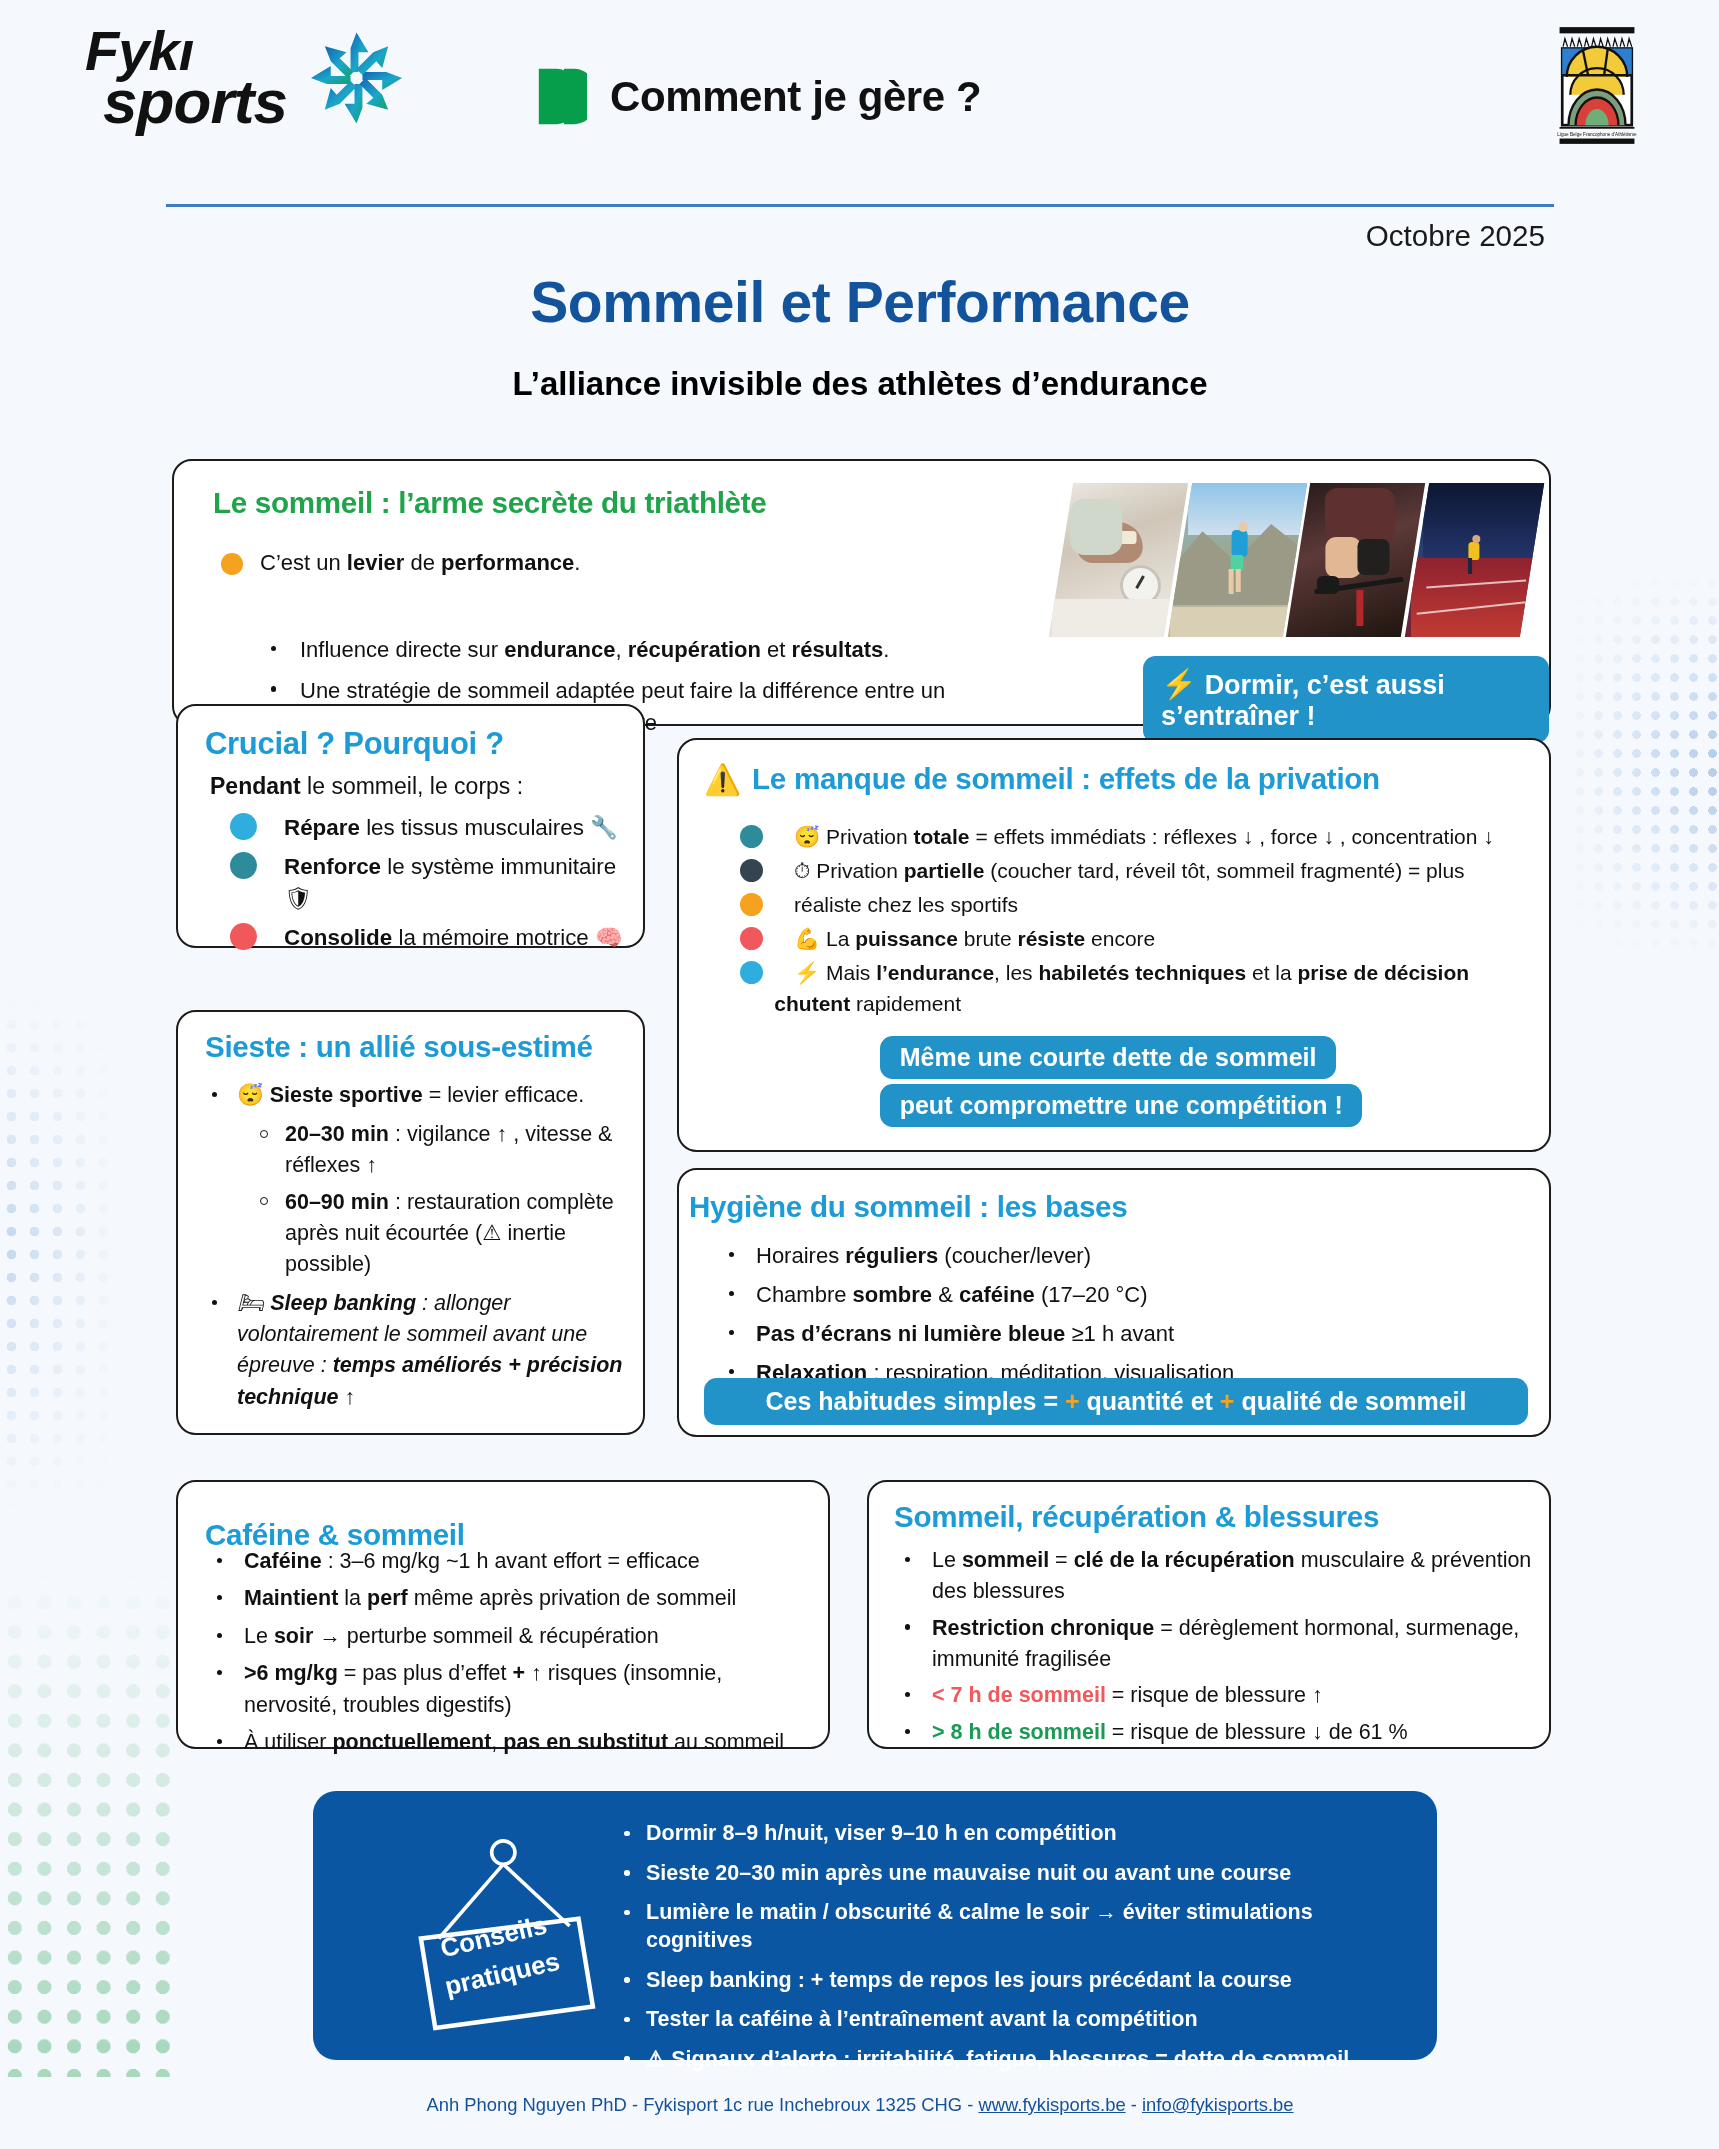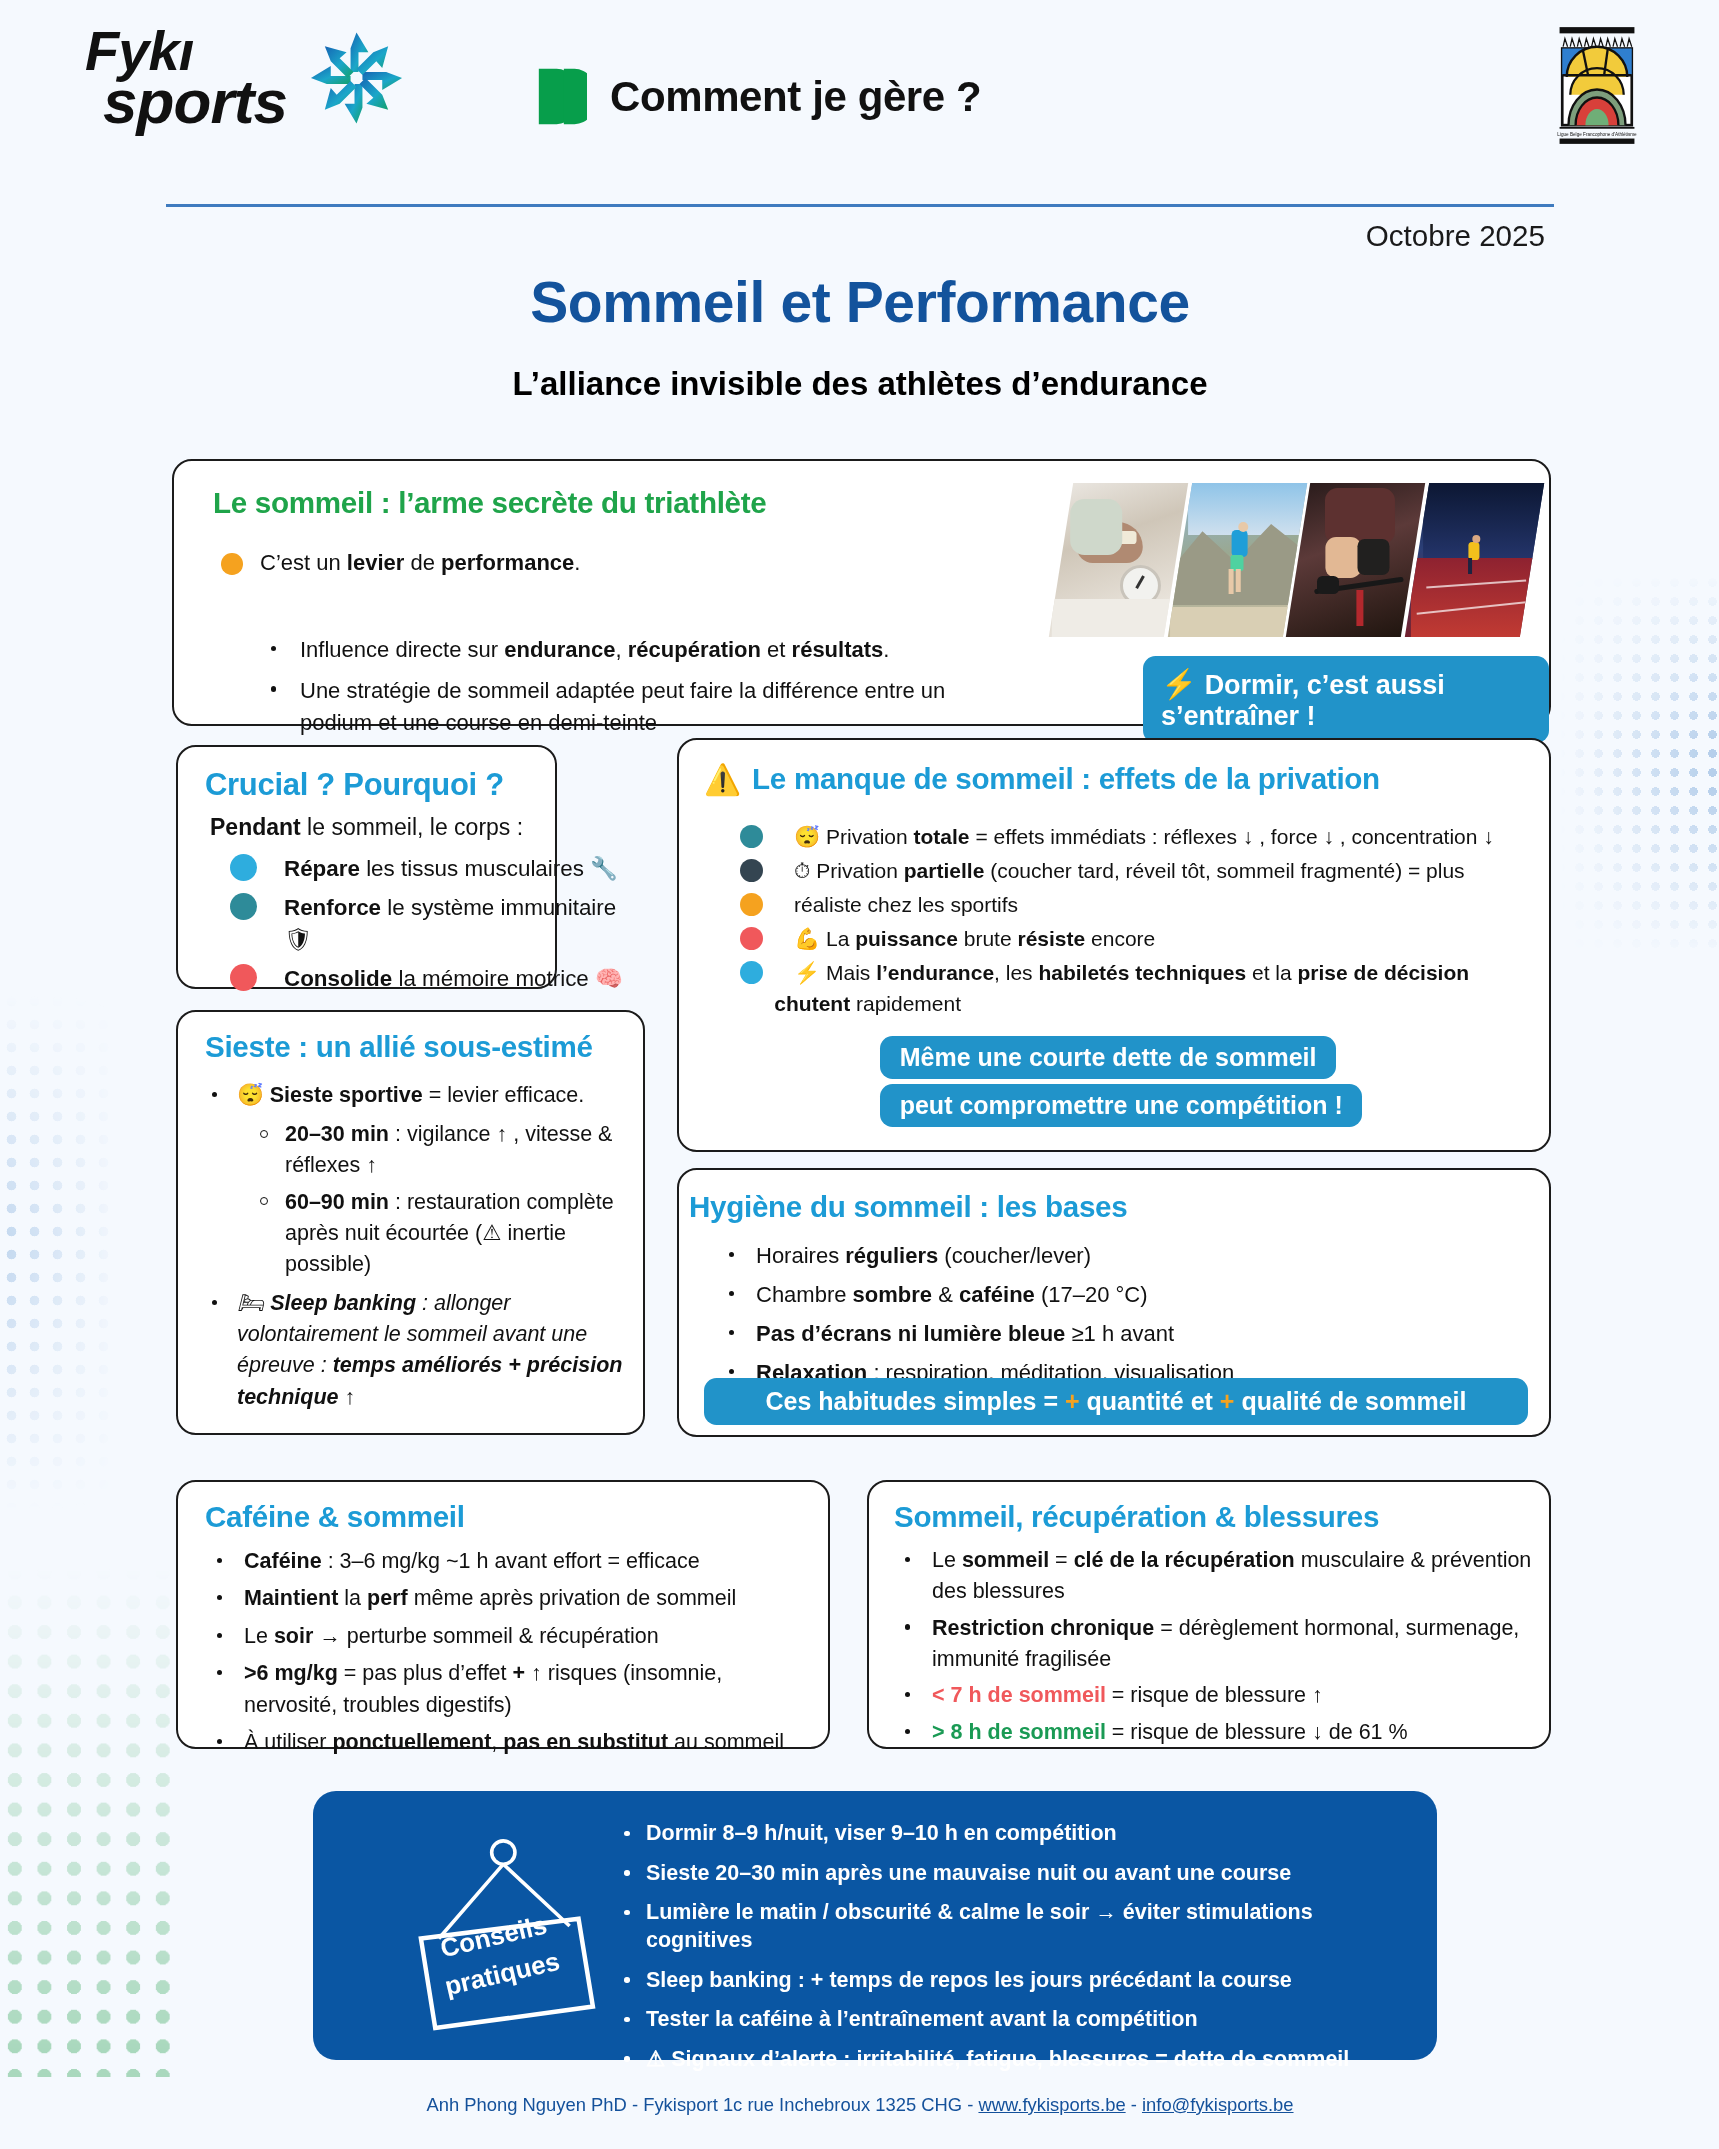--- a/index.html
+++ b/index.html
@@ -271,21 +271,21 @@
         <i style="left:7.2px;top:124px;width:111px;height:1.8px;background:rgba(255,255,255,.7);transform:skewX(9deg) rotate(-6deg);"></i>
       </div>
     </div>
 
     <div class="pill" style="position:absolute;left:969px;top:195px;padding:10.7px 21.5px 11.6px 18px;font-size:27px;">
       <span style="color:#f5a21f;font-size:29px;">⚡</span>
       <span>Dormir, c’est aussi s’entraîner !</span>
     </div>
   </div>
 
-  <div class="card" style="left:176px; top:745px; width:381px; height:244px;text-decoration:underline;">
+  <div class="card" style="left:176px; top:704px; width:469px; height:244px;text-decoration:underline;">
     <div class="card-title t-blue" style="position:absolute;left:27px;top:19.7px;font-size:31px;">Crucial ? Pourquoi ?</div>
     <div class="body-txt" style="position:absolute;left:32px;top:64px;font-size:23px;"><b>Pendant</b> le sommeil, le corps :</div>
 
     <ul style="position:absolute;left:52px;top:106px;width:403px;">
       <li class="body-txt" style="padding-left:54px;margin-bottom:6.3px;font-size:22.4px;">
         <span class="bdot c-blue" style="width:27px;height:27px;top:0.9px;"></span>
         <span><b>Répare</b> les tissus musculaires</span>
         <span>🔧</span>
       </li>
       <li class="body-txt" style="padding-left:54px;margin-bottom:6.3px;font-size:22.4px;">
@@ -389,21 +389,21 @@
       <li class="body-txt" style="padding-left:27px;font-size:22px;">
         <span class="sq"></span>
         <span><b>Relaxation</b> : respiration, méditation, visualisation</span>
       </li>
     </ul>
 
     <div class="pill" style="position:absolute;left:25px;top:208px;width:824px;padding:9px 16px;font-size:25px;text-align:center;">Ces habitudes simples = <span class="plus" style="color: rgb(245, 162, 31); font-weight: 800;">+</span> quantité et <span class="plus" style="color: rgb(245, 162, 31); font-weight: 800;">+</span> qualité de sommeil</div>
   </div>
 
   <div class="card" style="left:176px; top:1480px; width:654px; height:269px;">
-    <div class="card-title t-blue" style="position:absolute;left:27px;top:18px;font-size:29.6px;">Caféine &amp; sommeil</div>
+    <div class="card-title t-blue" style="position:absolute;left:27px;top:36px;font-size:29.6px;">Caféine &amp; sommeil</div>
     <ul style="position:absolute;left:39px;top:64px;width:600px;">
       <li class="body-txt" style="padding-left:27px;margin-bottom:6.3px;font-size:21.5px;">
         <span class="sq"></span>
         <span><b>Caféine</b> : 3–6 mg/kg ~1 h avant effort = efficace</span>
       </li>
       <li class="body-txt" style="padding-left:27px;margin-bottom:6.3px;font-size:21.5px;">
         <span class="sq"></span>
         <span><b>Maintient</b> la <b>perf</b> même après privation de sommeil</span>
       </li>
       <li class="body-txt" style="padding-left:27px;margin-bottom:6.3px;font-size:21.5px;">

